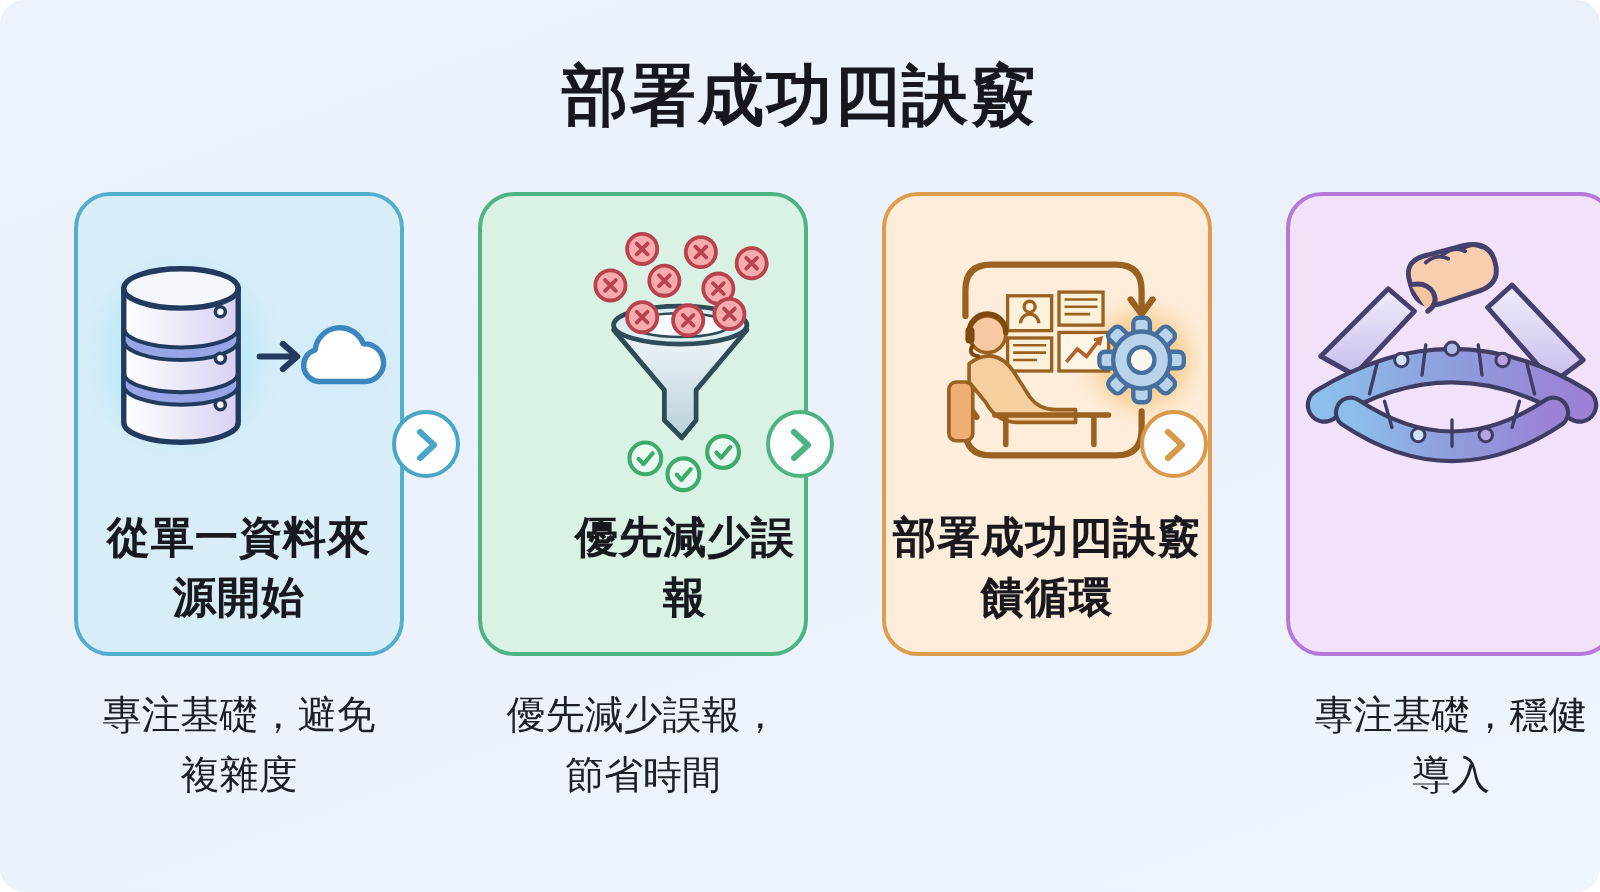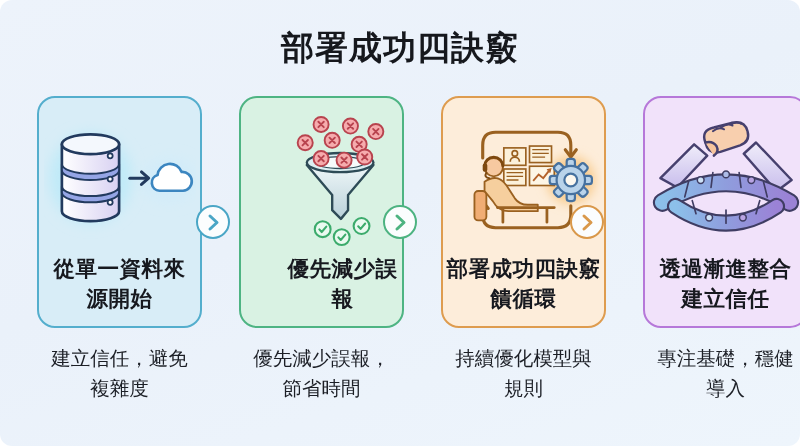--- a/index.html
+++ b/index.html
@@ -86,21 +86,21 @@
             <g stroke="#223a5e" stroke-width="3.4" fill="none" stroke-linecap="round" stroke-linejoin="round">
               <path d="M96,58 L116,58"></path>
                 <path d="M109,51 L117,58 L109,65"></path>
             </g>
             <path d="M129,72 a9,9 0 0 1 -2,-17.6 a14,14 0 0 1 27,-3.4 a9.5,9.5 0 0 1 1.5,21 z" fill="#ffffff" stroke="#3c86c0" stroke-width="3" stroke-linejoin="round"></path>
           </svg>
         </div>
         <div class="card-heading">從單一資料來
 源開始</div>
       </div>
-      <div class="card-desc">建立信任，避免
+      <div class="card-desc">專注基礎，避免
 複雜度</div>
     </div>
 
     <div class="column">
       <div class="card" style="border-color: rgb(78, 180, 131); background-color: rgb(217, 242, 227); padding-left: 42px;">
         <div class="icon-wrap">
           <svg width="138" height="152" viewBox="0 0 150 168">
             <defs>
               <linearGradient id="funGrad" x1="0" y1="0" x2="0" y2="1">
                 <stop offset="0" stop-color="#eff7f9"></stop>
@@ -219,22 +219,20 @@
                 <rect x="-4.5" y="-23" width="9" height="46" rx="3" transform="rotate(135)"></rect>
                 <circle r="15.5"></circle>
               </g>
               <circle r="7" fill="#fdf8ef"></circle>
             </g>
           </svg>
         </div>
         <div class="card-heading">部署成功四訣竅
 饋循環</div>
       </div>
-      <div class="card-desc">持續優化模型與
-規則</div>
     </div>
 
     <div class="column">
       <div class="card" style="border-color: rgb(182, 120, 217); background-color: rgb(241, 226, 250);">
         <div class="icon-wrap">
           <svg width="150" height="144" viewBox="0 0 160 152">
             <defs>
               <linearGradient id="brGrad" x1="0" y1="0" x2="1" y2="0">
                 <stop offset="0" stop-color="#8cc0ea"></stop>
                   <stop offset="0.5" stop-color="#8f9ddd"></stop>
@@ -264,22 +262,20 @@
               <g stroke="#3f3d63" stroke-width="1.6">
                 <circle cx="53" cy="76" r="3.6" fill="#cfe3f7"></circle>
                 <circle cx="80" cy="70" r="3.6" fill="#aebce8"></circle>
                 <circle cx="107" cy="76" r="3.6" fill="#b9a4e3"></circle>
                 <circle cx="62" cy="116" r="3.6" fill="#cfe3f7"></circle>
                 <circle cx="98" cy="116" r="3.6" fill="#b9a4e3"></circle>
               </g>
             </g>
           </svg>
         </div>
-        <div class="card-heading">透過漸進整合
-建立信任</div>
       </div>
       <div class="card-desc">專注基礎，穩健
 導入</div>
     </div>
 
   </div>
 
   <div class="connector c1" style="color: rgb(74, 166, 198); border-color: rgb(74, 166, 198);">
     <svg width="29" height="29" viewBox="0 0 29 29">
       <polyline points="11,8 18,14.5 11,21" fill="none" stroke="currentColor" stroke-width="3" stroke-linecap="round" stroke-linejoin="round"></polyline>

